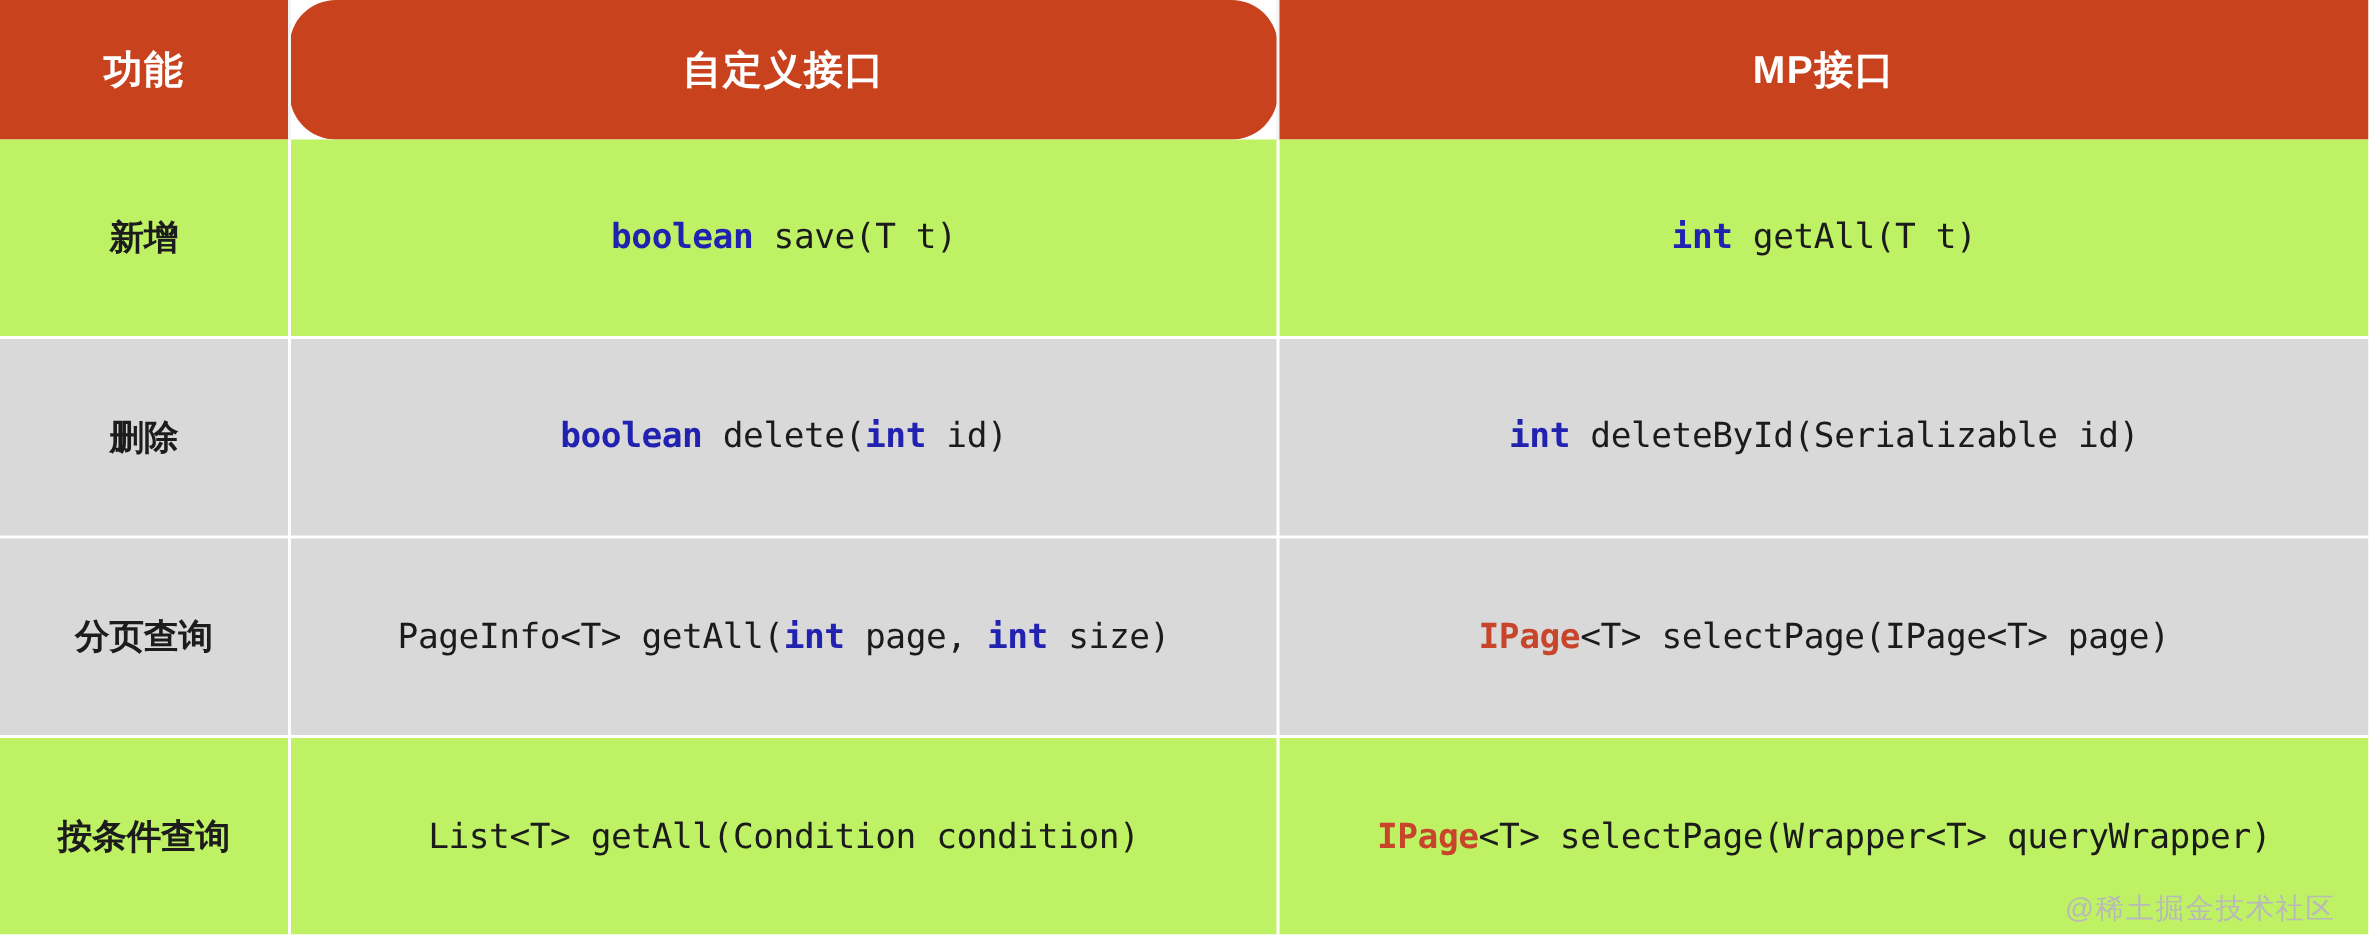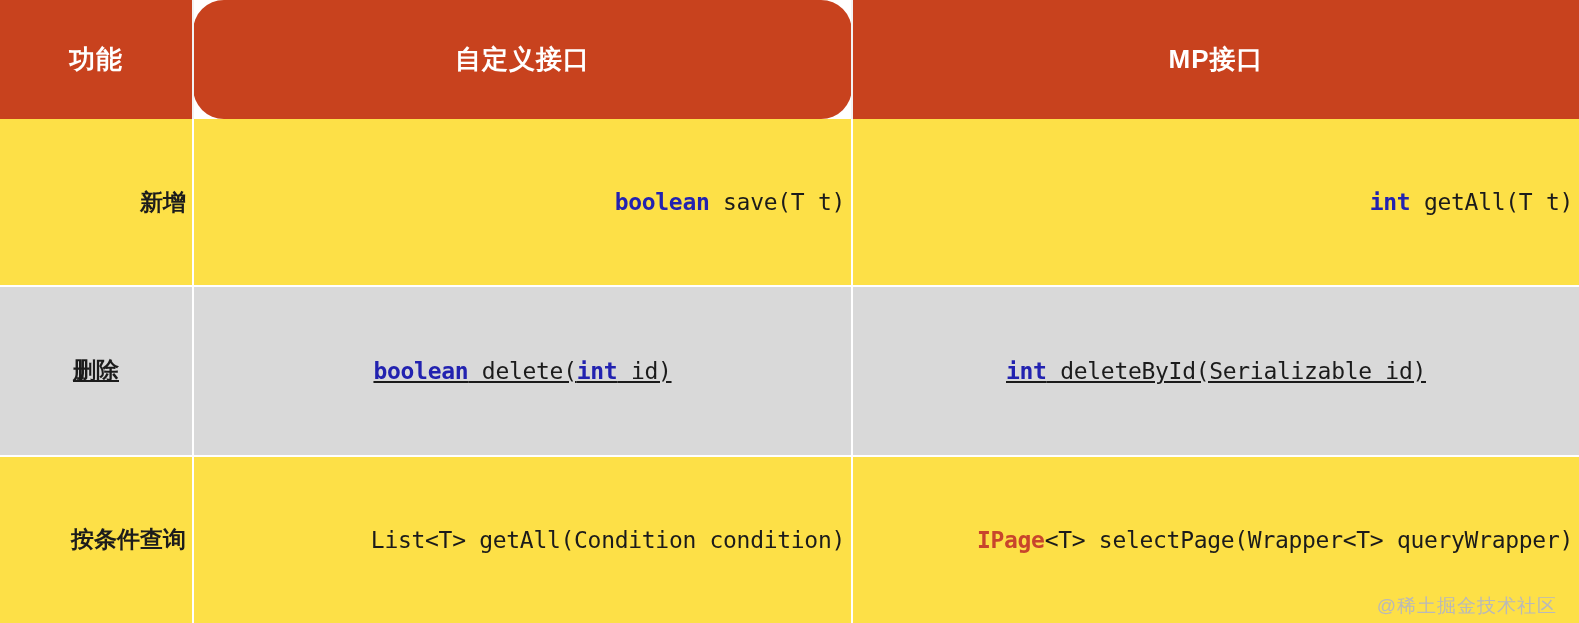--- a/index.html
+++ b/index.html
@@ -31,21 +31,21 @@
   col.col-feature { width: 193px; }
   col.col-custom  { width: 659px; }
   col.col-mp      { width: 727px; }
 
   thead th {
     background: #c8421e;
     color: #ffffff;
     font-weight: bold;
     font-size: 26px;
     height: 85px;
-    padding: 17px;
+    padding: 4px;
     text-align: center;
     vertical-align: middle;
     border: none;
     font-family: "Liberation Sans", "DejaVu Sans", sans-serif;
     letter-spacing: 1px;
   }
   thead th.th-feature { border-right: 2px solid #f3f3f3; }
   thead th.th-custom  { border-right: 2px solid #f3f3f3; border-radius: 31px; }
 
   tbody td {
@@ -68,22 +68,22 @@
   }
   tbody td.cell-code {
     font-family: "DejaVu Sans Mono", "Liberation Mono", monospace;
     font-size: 23px;
     color: #1b1b1b;
     white-space: nowrap;
     letter-spacing: -0.3px;
   }
   tbody td.cell-custom { border-right: 2px solid #ffffff; }
 
-  tbody tr.row-light td { background: #fde047; text-align: right; }
-  tbody tr.row-dark  td { background: #d9d9d9; text-decoration: underline; }
+  tbody tr.row-light td { background: #bef264; }
+  tbody tr.row-dark  td { background: #d9d9d9; }
 
   .kw-blue {
     color: #2222b0;
     font-weight: bold;
   }
   .kw-orange {
     color: #c8452c;
     font-weight: bold;
   }
 
@@ -120,20 +120,25 @@
         <tr class="row-light">
           <td class="cell-feature">新增</td>
           <td class="cell-code cell-custom"><span class="kw-blue">boolean</span><span> save(T t)</span></td>
           <td class="cell-code cell-mp"><span class="kw-blue">int</span><span> getAll(T t)</span></td>
         </tr>
         <tr class="row-dark">
           <td class="cell-feature">删除</td>
           <td class="cell-code cell-custom"><span class="kw-blue">boolean</span><span> delete(</span><span class="kw-blue">int</span><span> id)</span></td>
           <td class="cell-code cell-mp"><span class="kw-blue">int</span><span> deleteById(Serializable id)</span></td>
         </tr>
+        <tr class="row-dark">
+          <td class="cell-feature">分页查询</td>
+          <td class="cell-code cell-custom"><span>PageInfo&lt;T&gt; getAll(</span><span class="kw-blue">int</span><span> page, </span><span class="kw-blue">int</span><span> size)</span></td>
+          <td class="cell-code cell-mp"><span class="kw-orange">IPage</span><span>&lt;T&gt; selectPage(IPage&lt;T&gt; page)</span></td>
+        </tr>
         <tr class="row-light">
           <td class="cell-feature">按条件查询</td>
           <td class="cell-code cell-custom"><span>List&lt;T&gt; getAll(Condition condition)</span></td>
           <td class="cell-code cell-mp"><span class="kw-orange">IPage</span><span>&lt;T&gt; selectPage(Wrapper&lt;T&gt; queryWrapper)</span></td>
         </tr>
       </tbody>
   </table>
   <div class="watermark">@稀土掘金技术社区</div>
 </div>
 

